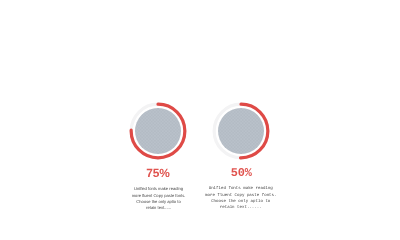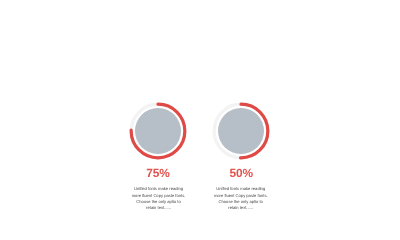--- a/index.html
+++ b/index.html
@@ -3,21 +3,21 @@
 <meta charset="utf-8">
 <style>
   html,body{margin:0;padding:0;}
   body{width:400px;height:225px;background:#ffffff;
        font-family:"Liberation Sans",sans-serif;overflow:hidden;
        -webkit-font-smoothing:antialiased;text-rendering:geometricPrecision;}
   .stage{position:relative;width:328px;height:225px;background:#ffffff;margin-top:32px;}
   .card{will-change:opacity;}
   .card{position:absolute;top:69.7px;width:120px;text-align:center;}
   .card.a{left:97.95px;}
-  .card.b{left:181.35px;}
+  .card.b{left:181.35px;font-family:Liberation Mono, monospace;}
   .card.b .desc{transform:translate(-0.6px,0.4px);}
   .ring{position:relative;width:58px;height:58px;margin:0 auto;}
   .ring svg{position:absolute;left:0;top:0;display:block;}
   .disc{position:absolute;left:6.05px;top:6.05px;width:45.9px;height:45.9px;border-radius:50%;
         background-color:#b6bec7;
         background-image:repeating-conic-gradient(#b9c1ca 0% 25%, #b3bbc4 0% 50%);
         background-size:3.2px 3.2px;}
   .pct{font-size:11.9px;font-weight:bold;color:#e0534e;margin-top:6.4px;letter-spacing:-0.1px;}
   .desc{position:relative;font-size:4.12px;color:#3f3f3f;line-height:6px;margin-top:5.5px;height:24px;transform:translate(0.6px,0.4px);}
   .desc > div{position:absolute;left:0;right:0;}

